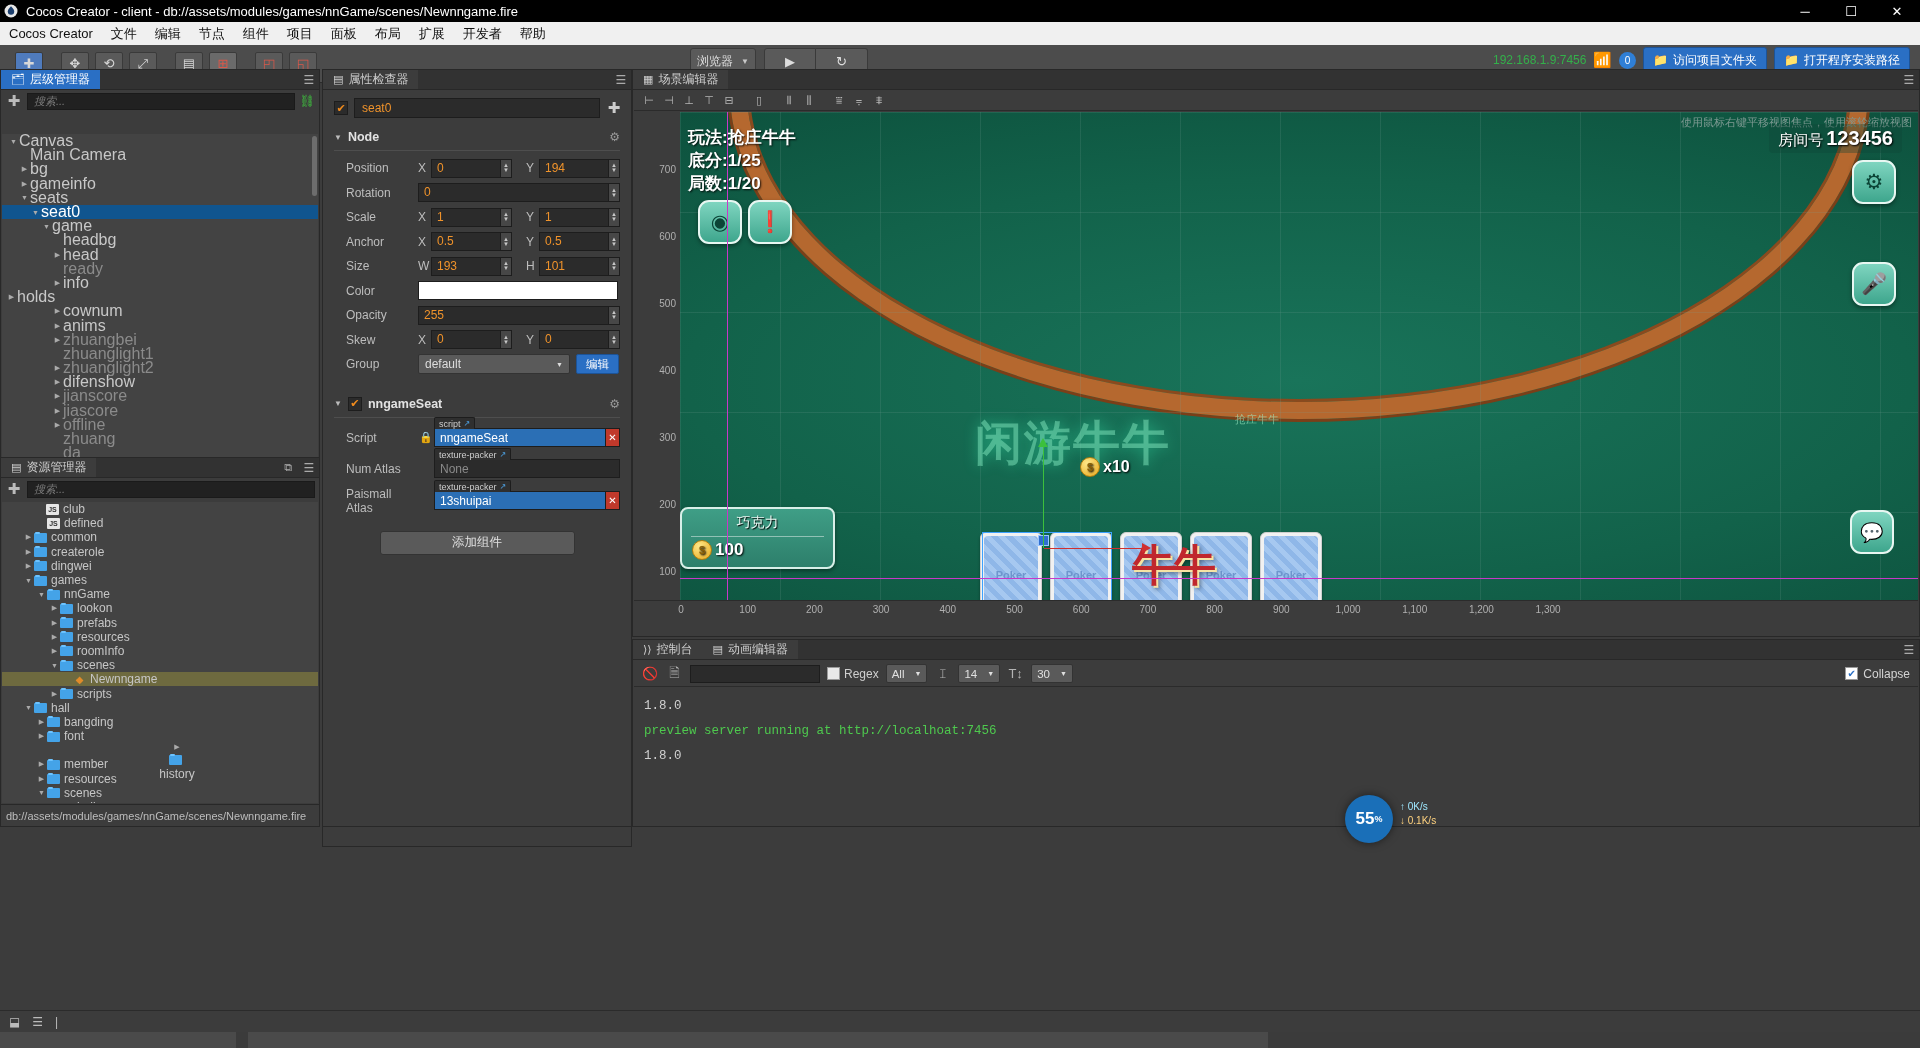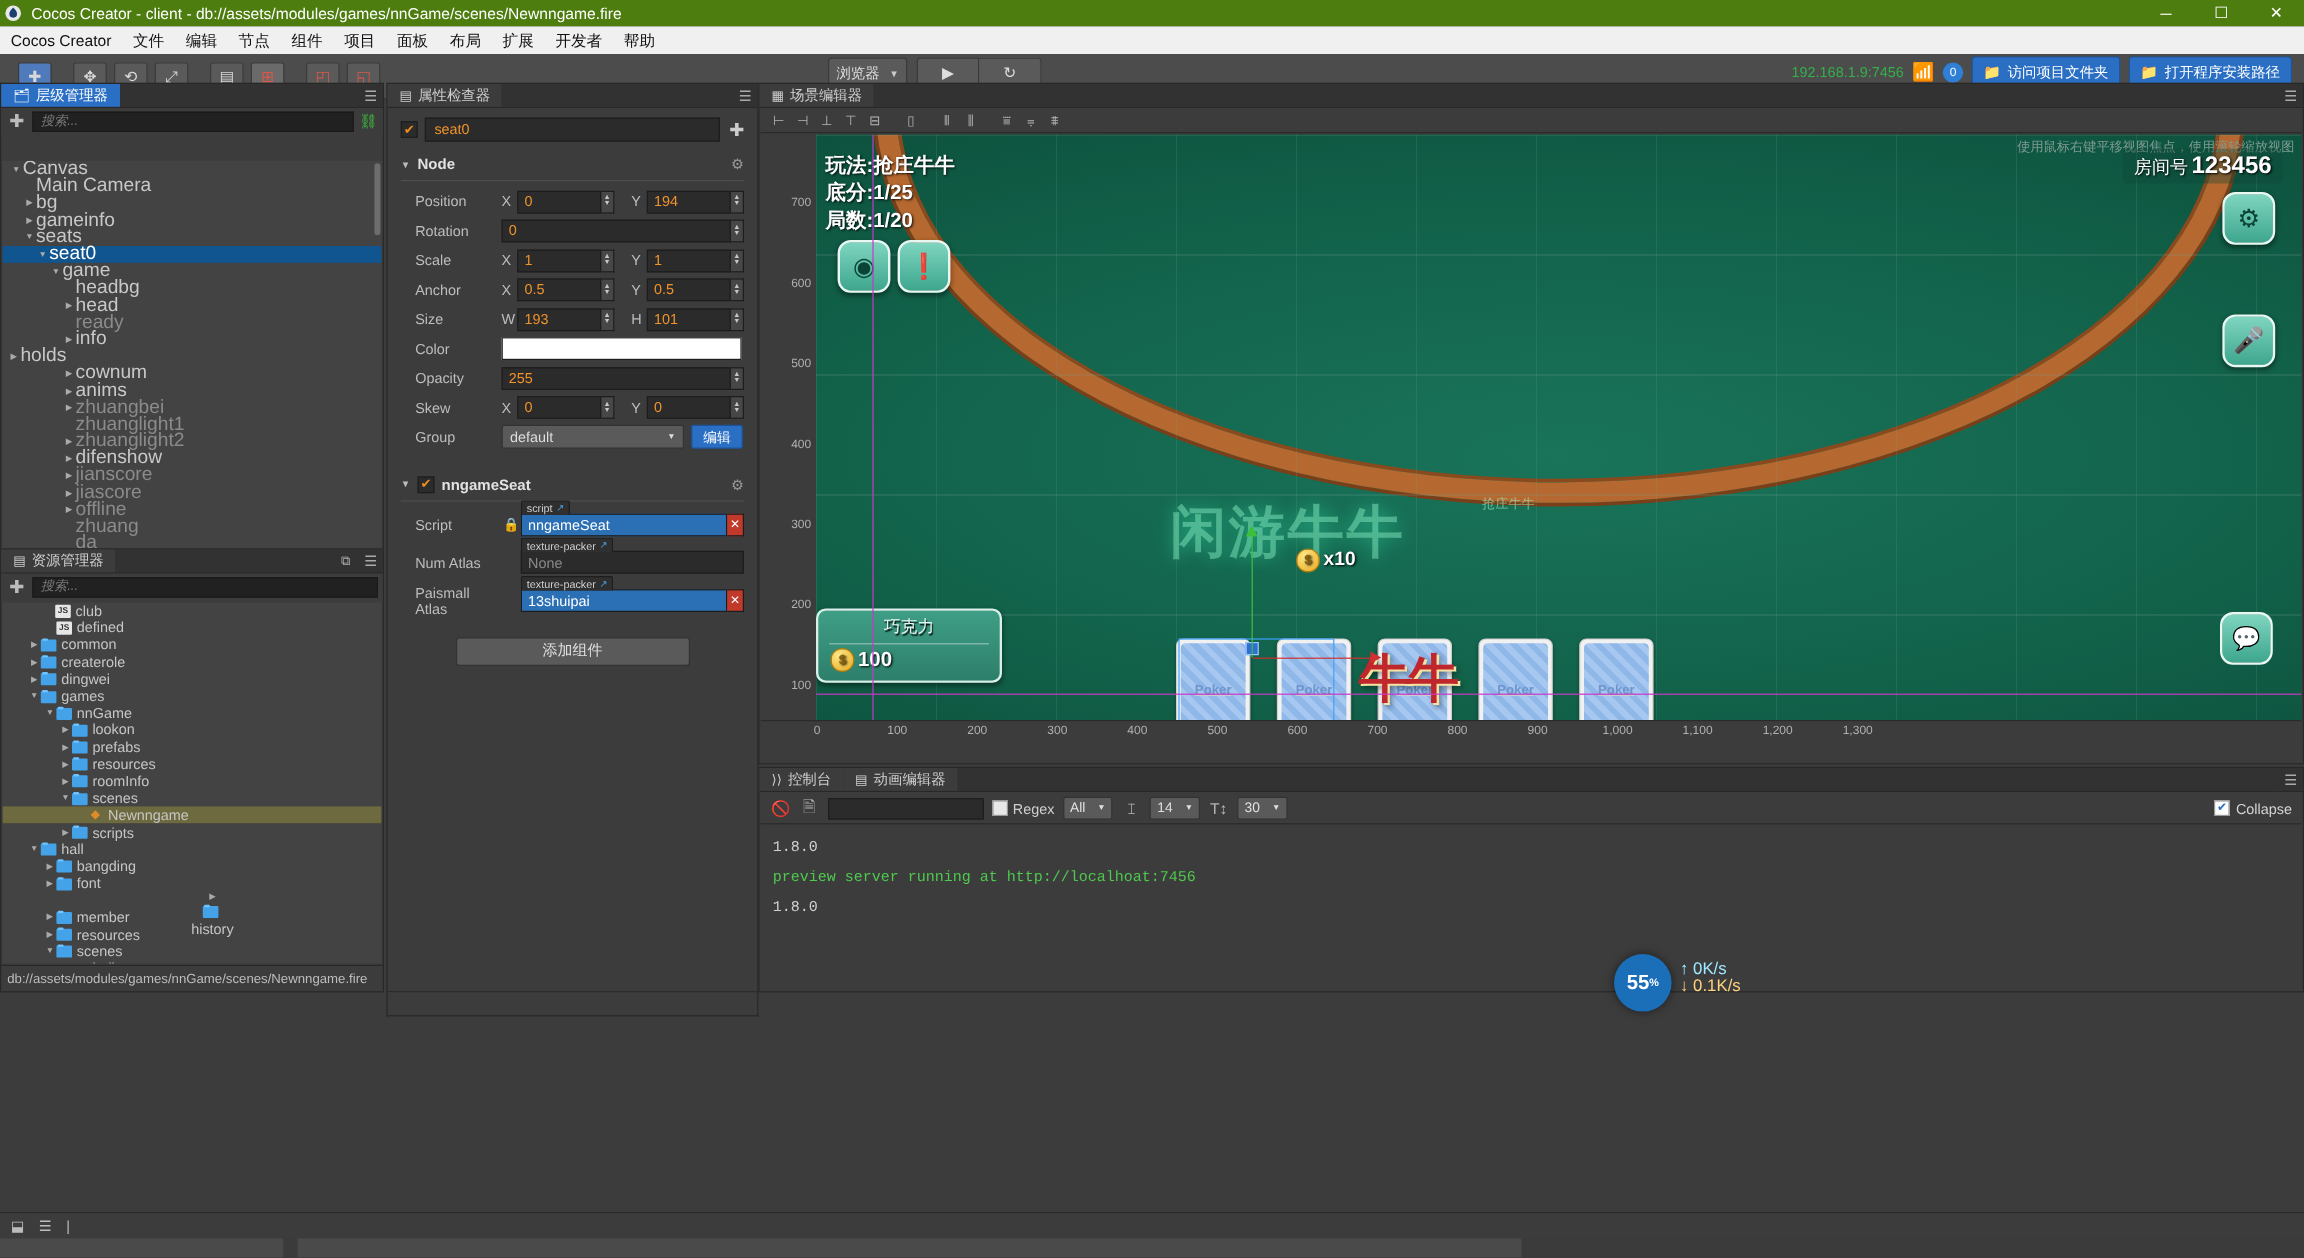--- a/index.html
+++ b/index.html
@@ -9,21 +9,21 @@
     font-family: "Liberation Sans", "DejaVu Sans", sans-serif;
     overflow: hidden;
     color: #cccccc;
     font-size: 13px;
   }
   #app { position: relative; width: 1920px; height: 1048px; }
 
   
   .titlebar {
     position: absolute; left:0; top:0; width:1920px; height:22px;
-    background: #4d7c0f;
+    background: #000000;
     display: flex; align-items: center;
     color: #fff; font-size: 13px;
   }
   .tb-logo {
     width: 22px; height: 22px; display:flex; align-items:center; justify-content:center;
   }
   .tb-logo svg { display:block; }
   .tb-title { flex: 1; padding-left: 4px; white-space: nowrap; overflow:hidden; }
   .tb-buttons { display:flex; height:22px; }
   .tb-btn { width: 46px; height:22px; display:flex; align-items:center; justify-content:center; color:#fff; }
@@ -263,21 +263,21 @@
     text-shadow:1px 1px 2px #000; display:flex; align-items:baseline; gap:3px;
     background:rgba(15,70,55,.35); padding:3px 9px; border-radius:4px;
   }
   .roomno b { font-size:20px; }
   .rbtn {
     position:absolute; width:44px; height:44px; border-radius:11px;
     background:linear-gradient(180deg,#7fd5c0,#3ea68d);
     border:2px solid #e8f7f2; box-shadow:0 2px 4px rgba(0,0,0,.4);
     display:flex; align-items:center; justify-content:center; font-size:21px; color:#0b4436;
   }
-  .cardrow { position:absolute; left:300px; top:420px; display:flex; gap:22px;text-decoration:underline; }
+  .cardrow { position:absolute; left:300px; top:420px; display:flex; gap:8px; }
   .card {
     width:62px; height:86px; border-radius:6px; background:#f1f1f1;
     border:1px solid #cfcfcf; padding:3px;
     box-shadow:0 2px 3px rgba(0,0,0,.35);
   }
   .card-inner {
     width:100%; height:100%; border-radius:4px;
     background:repeating-linear-gradient(45deg,#8fb7e8 0 5px,#a6c8f0 5px 10px);
     display:flex; align-items:center; justify-content:center;
     color:#6e95cd; font-size:11px; font-weight:bold;
@@ -353,21 +353,21 @@
   .cline { font-family:"Liberation Mono","DejaVu Sans Mono",monospace; font-size:12.5px; color:#d0d0d0; line-height:25px; }
   .cline.green { color:#4ec94e; }
 
   
   .fps-widget {
     position:absolute; left:1345px; top:795px; width:48px; height:48px; border-radius:50%;
     background:#1a6fb8; color:#fff; display:flex; align-items:center; justify-content:center;
     font-size:17px; font-weight:bold; box-shadow:0 0 8px rgba(0,0,0,.5);
   }
   .fps-widget span.pct { font-size:9px; }
-  .net-widget { position:absolute; left:1400px; top:800px; font-size:14px; color:#e8e8e8; line-height:14px;}
+  .net-widget { position:absolute; left:1400px; top:800px; font-size:10px; color:#e8e8e8; line-height:14px;}
   .net-widget .up { color:#9fe8ff; }
   .net-widget .dn { color:#ffd27f; }
   .ver-label { position:absolute; right:14px; bottom:18px; color:#e6b45a; font-size:12.5px;}
 
   
   .botbar {
     position:absolute; left:0; bottom:16px; width:1920px; height:22px;
     background:#3c3c3c; border-top:1px solid #2b2b2b;
     display:flex; align-items:center; gap:12px; padding-left:9px; font-size:12px; color:#bbb;
   }

